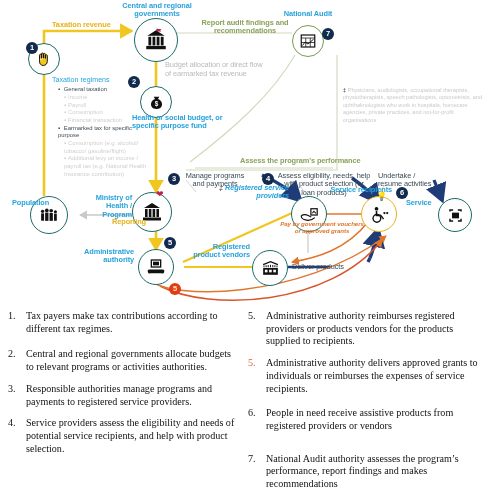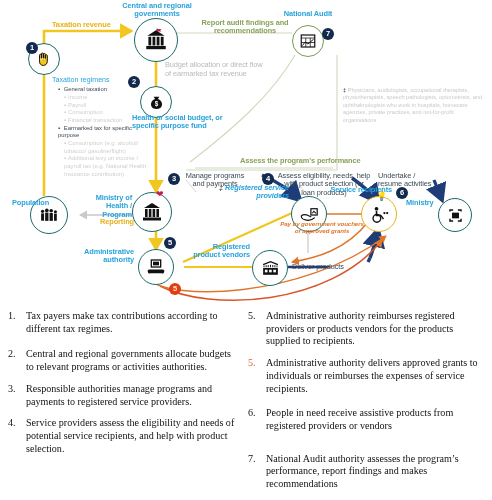--- a/index.html
+++ b/index.html
@@ -229,21 +229,21 @@
         <path d="M12 3 L20 8 H4 Z" fill="#111"></path>
         <rect x="5" y="9" width="2.6" height="8" fill="#111"></rect>
         <rect x="8.8" y="9" width="2.6" height="8" fill="#111"></rect>
         <rect x="12.6" y="9" width="2.6" height="8" fill="#111"></rect>
         <rect x="16.4" y="9" width="2.6" height="8" fill="#111"></rect>
         <rect x="3" y="17.5" width="18" height="3" fill="#111"></rect>
       </svg>
     </div>
     <div style="position:absolute;left:156px;top:190px;color:#c0224a;font-size:9px;line-height:1;">❤</div>
     <div class="lbl" style="left:86px;top:194px;width:46px;text-align:right;">Ministry of Health / Program</div>
-    <div class="lbl gold" style="left:88px;top:218px;padding-left:12px;">Reporting</div>
+    <div class="lbl gold" style="left:100px;top:218px;padding-left:12px;">Reporting</div>
 
     <div class="node teal" style="left:291px;top:196px;width:36px;height:36px;">
       <svg width="21" height="21" viewBox="0 0 24 24">
         <path d="M2.5 13.5 C5 12 8 12 10.5 13.2 L14 14.8" fill="none" stroke="#111" stroke-width="1.4"></path>
         <path d="M2.5 13.5 C2.5 16.6 6 18.6 10.5 18.6 C14 18.6 16 17.6 18 15.6" fill="none" stroke="#111" stroke-width="1.4"></path>
         <rect x="13.6" y="5.4" width="7.2" height="7.2" fill="none" stroke="#111" stroke-width="1.4"></rect>
         <path d="M15.2 10.6 L17 8.2 L19.4 10.6" fill="none" stroke="#111" stroke-width="1.2"></path>
       </svg>
     </div>
     <div class="lbl ital" style="left:205px;top:184px;width:84px;text-align:right;">
@@ -264,21 +264,21 @@
     <div style="position:absolute;left:376px;top:192px;color:#f1c61e;font-size:9px;line-height:1;">💡</div>
     <div class="lbl" style="left:318px;top:186px;width:74px;text-align:right;">Service recipients</div>
     <div class="badge" style="left:396px;top:187px;">6</div>
 
     <div class="node teal" style="left:438px;top:198px;width:34px;height:34px;">
       <svg width="19" height="19" viewBox="0 0 24 24">
         <path d="M5 7 V5 H9 M15 5 H19 V7 M19 16 V19 H15 M9 19 H5 V16" fill="none" stroke="#111" stroke-width="1.8"></path>
         <rect x="7.6" y="8.4" width="8.8" height="7.2" fill="#111"></rect>
       </svg>
     </div>
-    <div class="lbl" style="left:406px;top:199px;">Ministry</div>
+    <div class="lbl" style="left:406px;top:199px;">Service</div>
 
     <div class="node teal" style="left:138px;top:249px;width:36px;height:36px;">
       <svg width="20" height="20" viewBox="0 0 24 24">
         <rect x="6.4" y="3.6" width="11.2" height="8.4" fill="none" stroke="#111" stroke-width="1.6"></rect>
         <rect x="8.4" y="5.6" width="7.2" height="4.4" fill="#111"></rect>
         <path d="M3.4 15 h17.2 a2 2 0 0 1 -2 4.4 h-13.2 a2 2 0 0 1 -2 -4.4 z" fill="#111"></path>
       </svg>
     </div>
     <div class="lbl" style="left:84px;top:248px;width:50px;text-align:right;">Administrative authority</div>
     <div class="badge" style="left:164px;top:237px;">5</div>

